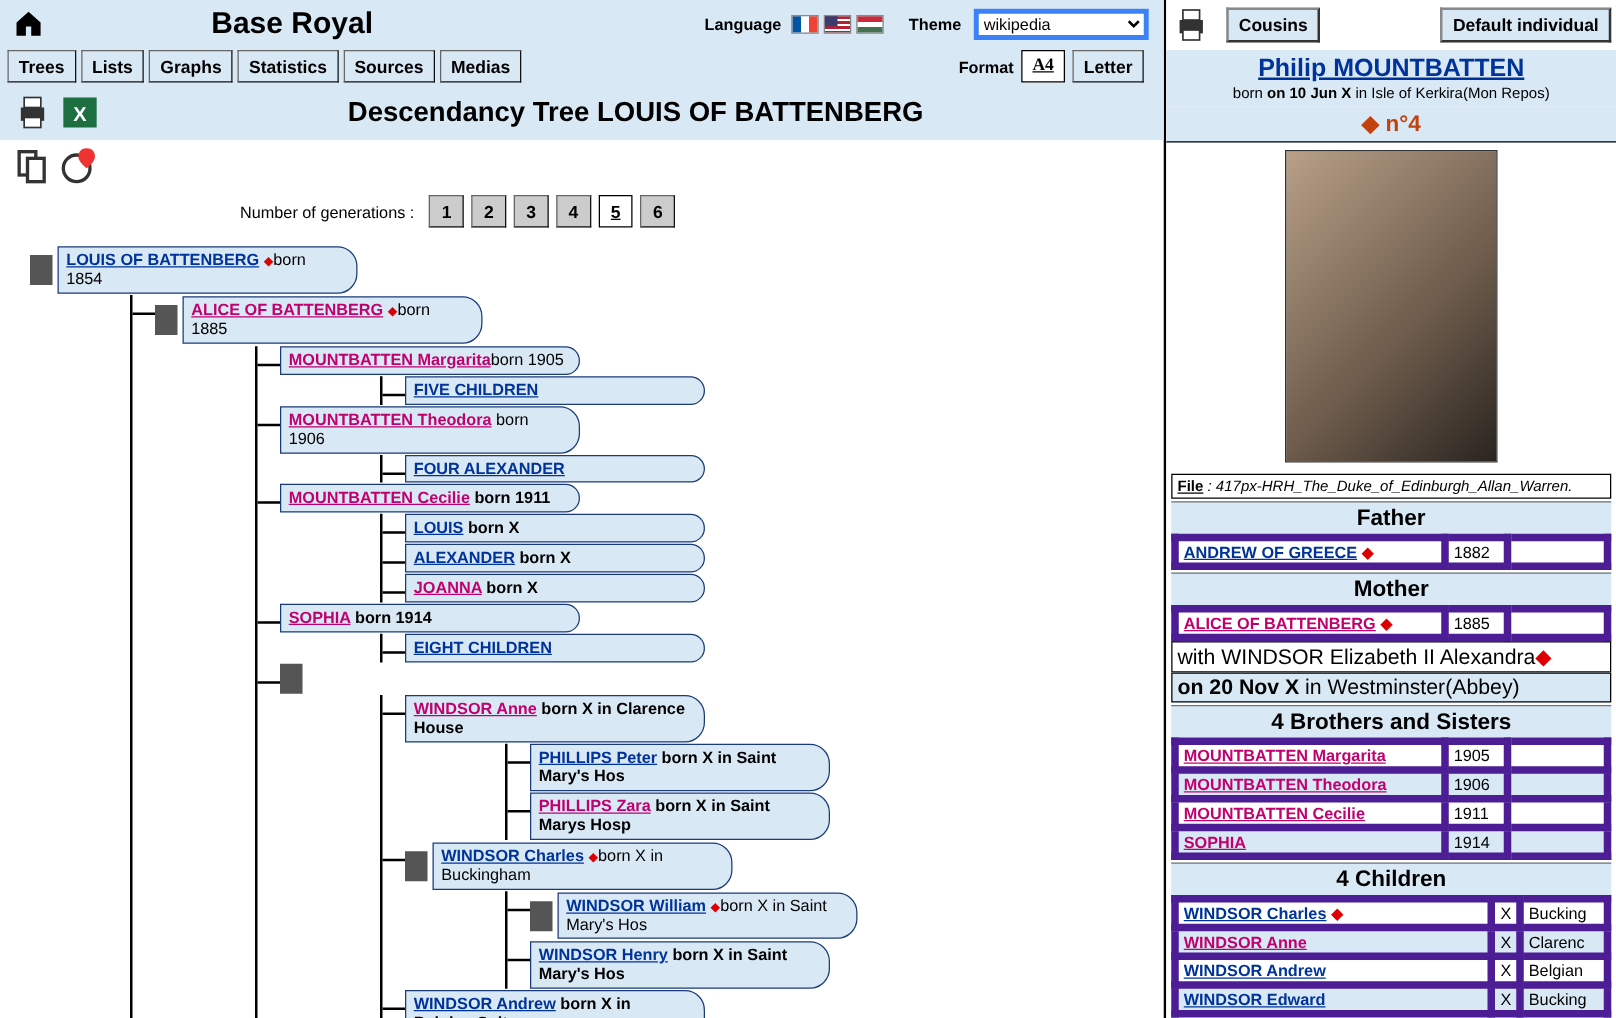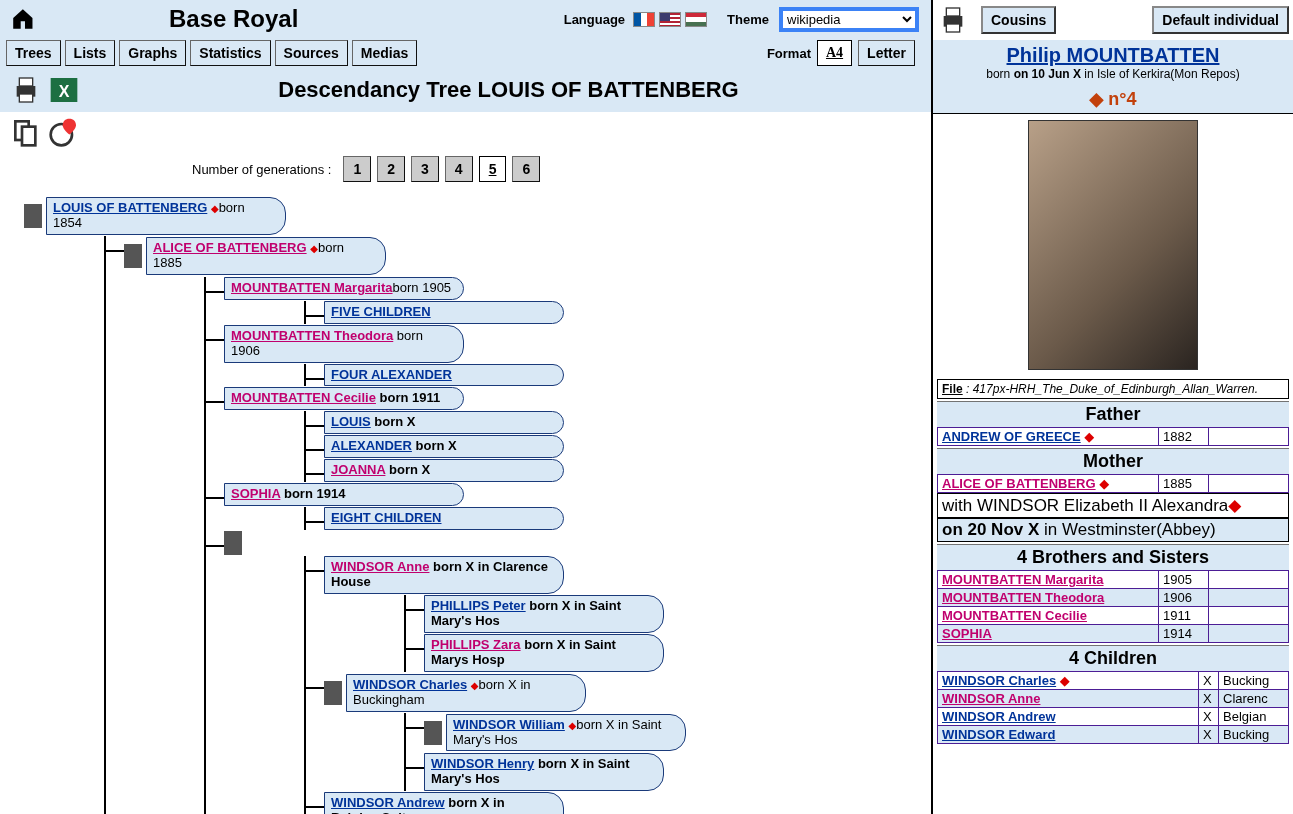--- a/index.html
+++ b/index.html
@@ -61,21 +61,21 @@
 .person-head { background: #D9E8F5; text-align: center; padding: 4px; }
 .person-name { color: #003399; font-size: 20px; font-weight: bold; text-decoration: underline; }
 .person-birth { font-size: 12px; }
 .num-row { background: #D9E8F5; color: #c2410c; font-weight: bold; text-align: center; padding: 3px; border-bottom: 1px solid #000; font-size:18px; }
 .photo-box { text-align: center; padding: 6px; }
 .photo { width: 170px; height: 250px; background: linear-gradient(135deg, #b8a088 0%, #6b5a4a 60%, #2a2420 100%); display: inline-block; border: 1px solid #333; }
 .file-row { border: 1px solid #000; padding: 2px 4px; font-size: 12px; font-style: italic; margin: 0 4px; }
 .file-row b { font-style: normal; text-decoration: underline; }
 .section-h { background: #D9E8F5; text-align: center; font-weight: bold; font-size: 18px; padding: 2px; margin: 2px 4px 0 4px; border-top: 1px solid #737373; }
 .info-tbl { width: calc(100% - 8px); margin: 0 4px; border-collapse: collapse; }
-.info-tbl td { border: 1px solid #4c1d95; padding: 1px 4px; font-size: 13px; }
+.info-tbl td { border: 6px solid #4c1d95; padding: 1px 4px; font-size: 13px; }
 .info-tbl .link-m { color: #003399; font-weight: bold; text-decoration: underline; }
 .info-tbl .link-f { color: #c0006e; font-weight: bold; text-decoration: underline; }
 .alt-row { background: #D9E8F5; }
 .union-text { border: 1px solid #000; margin: 0 4px; padding: 1px 4px; font-size: 17px; }
 </style>
 </head>
 <body>
 
 <div class="main-panel">
   <div class="header">

